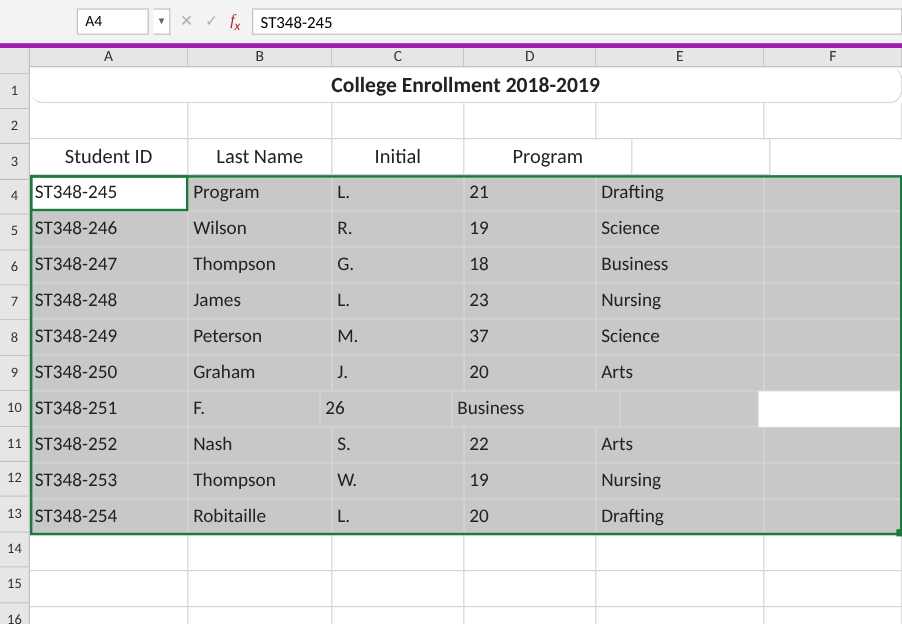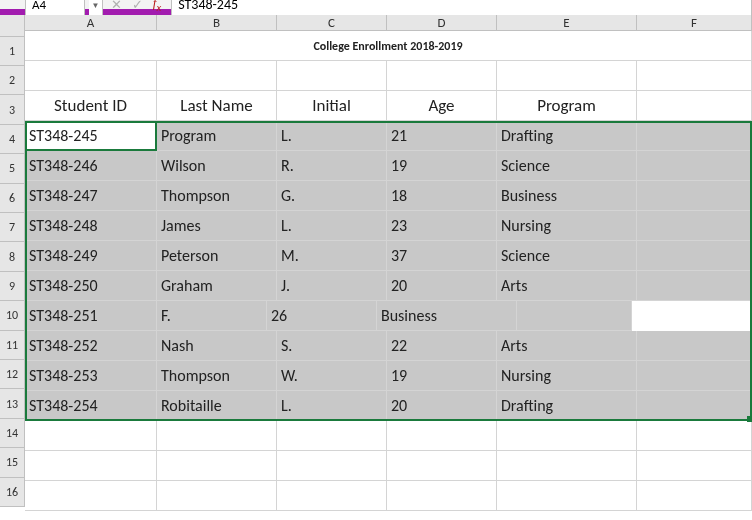--- a/index.html
+++ b/index.html
@@ -1,18 +1,18 @@
 <!DOCTYPE html>
 <html><head>
 <meta charset="utf-8">
 <style>
   * { margin: 0; padding: 0; box-sizing: border-box; font-family: Calibri, Arial, sans-serif; }
   body { background: #fff; width: 752px; height: 520px; overflow: hidden; }
 
-  .formula-bar { display: flex; align-items: center; height: 15px; border-bottom: 6px solid #a21caf; background: #f3f3f3; }
+  .formula-bar { display: flex; align-items: center; height: 40px; border-bottom: 4px solid #a21caf; background: #f3f3f3; padding-left: 39px; }
   .name-box { width: 60px; height: 22px; margin: 0 4px 0 25px; background: #fff; border: 1px solid #c0c0c0; font-size: 13px; padding: 0 6px; display: flex; align-items: center; }
   .name-box-dd { width: 14px; height: 22px; border: 1px solid #c0c0c0; border-left: none; background: #fff; display: flex; align-items: center; justify-content: center; font-size: 8px; color: #666; }
   .fb-icons { display: flex; align-items: center; margin-left: 8px; gap: 10px; }
   .fb-icon { font-size: 13px; color: #b0b0b0; cursor: default; }
   .fb-icon.fx { font-style: italic; color: #b91c1c; font-family: 'Times New Roman', serif; }
   .formula-input { flex: 1; margin-left: 10px; height: 22px; border: 1px solid #c0c0c0; background: #fff; font-size: 14px; padding: 0 6px; display: flex; align-items: center; }
 
   .sheet { display: flex; height: calc(100% - 28px); }
   .row-headers { width: 25px; display: flex; flex-direction: column; }
   .corner { height: 22px; background: #e6e6e6; border-right: 1px solid #c0c0c0; border-bottom: 1px solid #c0c0c0; }
@@ -21,21 +21,21 @@
   .rh.rn { height: 30px; }
 
   .grid-wrap { flex: 1; display: flex; flex-direction: column; position: relative; }
   .col-headers { display: flex; height: 22px; }
   .ch { background: #e6e6e6; border-right: 1px solid #c0c0c0; border-bottom: 1px solid #c0c0c0; font-size: 13px; color: #333; display: flex; align-items: center; justify-content: center; }
   .cA { width: 132px; } .cB { width: 120px; } .cC { width: 110px; } .cD { width: 110px; } .cE { width: 140px; } .cF { width: 115px; }
 
   .rows { position: relative; }
   .row { display: flex; height: 30px; }
   .cell { border-right: 1px solid #d4d4d4; border-bottom: 1px solid #d4d4d4; font-size: 16px; color: #222; display: flex; align-items: center; padding: 0 4px; overflow: hidden; white-space: nowrap; }
-  .title-row .cell { font-weight: bold; font-size: 12px; }
+  .title-row .cell { font-weight: bold; font-size: 18px; border-radius: 11px; }
   .title-merge { width: 727px; justify-content: center; }
   .hdr-row .cell { font-size: 17px; }
   .hdr-row .cell.center { justify-content: center; }
   .sel { background: #c8c8c8; }
   .active-cell { background: #fff !important; }
 
   .sel-rect { position: absolute; border: 2px solid #1a7a3c; pointer-events: none; top: 90px; left: 0; width: 727px; height: 300px; }
   .sel-handle { position: absolute; width: 6px; height: 6px; background: #1a7a3c; bottom: -3px; right: -3px; }
   .active-rect { position: absolute; border: 2px solid #1a7a3c; pointer-events: none; top: 90px; left: 0; width: 132px; height: 30px; }
 </style>
@@ -93,21 +93,20 @@
           <div class="cell cB"></div>
           <div class="cell cC"></div>
           <div class="cell cD"></div>
           <div class="cell cE"></div>
           <div class="cell cF"></div>
       </div>
       <div class="row hdr-row">
         <div class="cell cA center">Student ID</div>
         <div class="cell cB center">Last Name</div>
         <div class="cell cC center">Initial</div>
-        <div class="cell cD center">Age</div>
         <div class="cell cE center">Program</div>
         <div class="cell cF"></div>
       </div>
 
       <div class="row">
         <div class="cell cA sel active-cell">ST348-245</div>
         <div class="cell cB sel">Program</div>
         <div class="cell cC sel">L.</div>
         <div class="cell cD sel">21</div>
         <div class="cell cE sel">Drafting</div>

